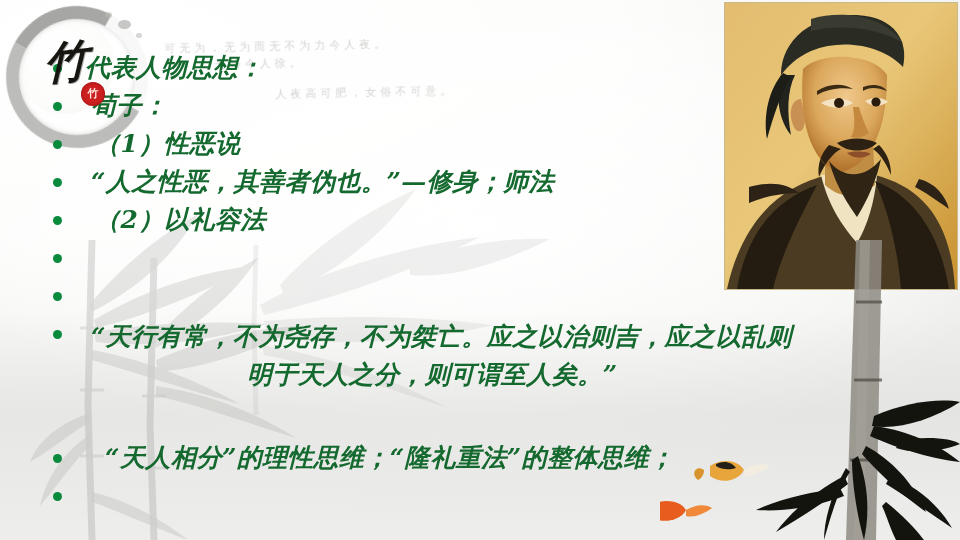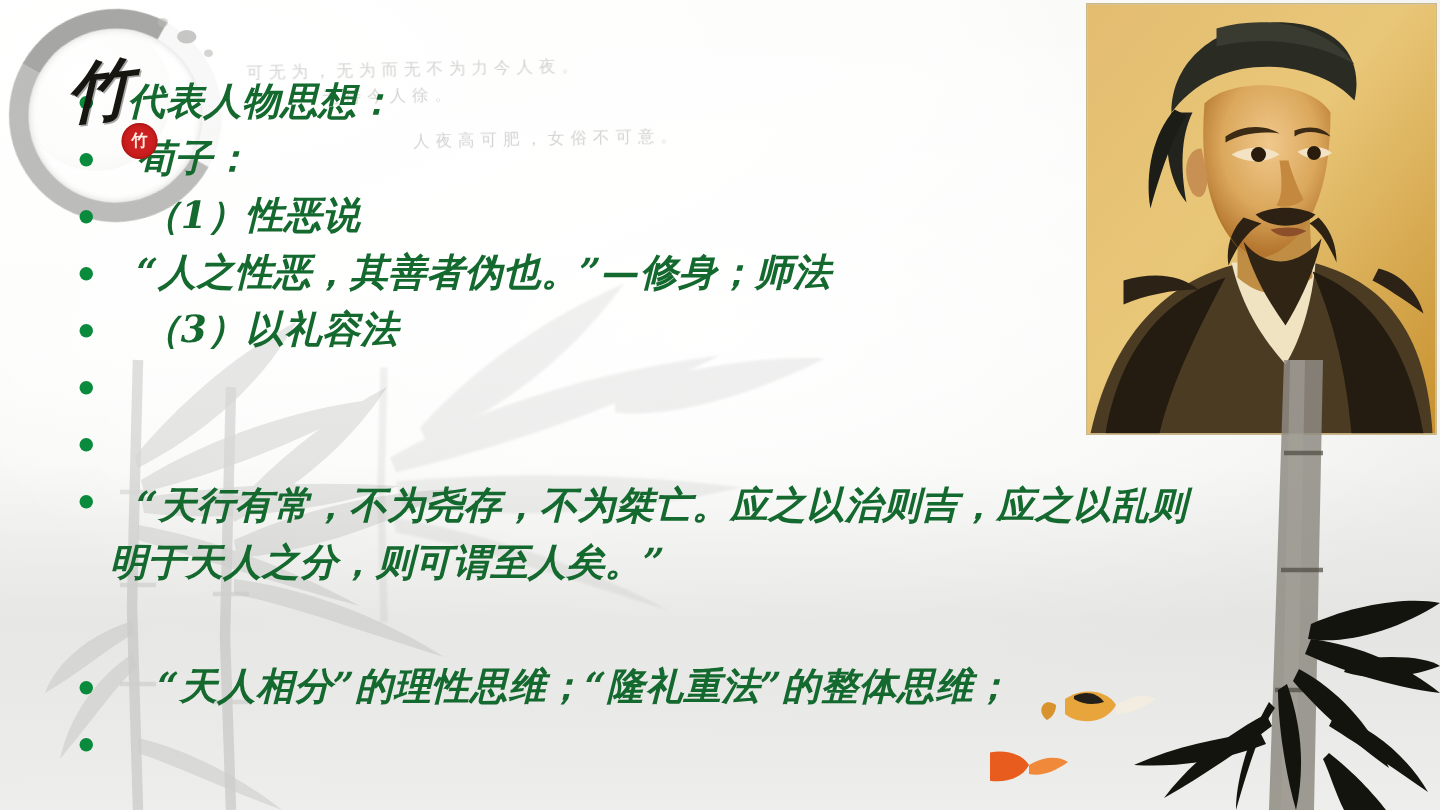--- a/index.html
+++ b/index.html
@@ -151,21 +151,21 @@
   .para {
     position: absolute;
     color: #14692f;
     font-size: 25px;
     line-height: 38px;
     letter-spacing: 0.4px;
     font-family: "DejaVu Serif", "Liberation Serif", serif;
     font-style: italic;
     font-weight: 600;
   }
-  .para span { display: block; white-space: nowrap; }
+  .para span { display: block; white-space: nowrap; text-align: center; }
 
   
   .brush-zhu {
     position: absolute;
     left: 44px; top: 40px;
     font-size: 44px;
     line-height: 44px;
     color: #17150f;
     font-family: "DejaVu Serif", "Liberation Serif", serif;
     font-weight: 700;
@@ -355,21 +355,21 @@
     <div class="bullet" style="top:102px"></div>
     <div class="line" style="top:90px;left:58px">荀子：</div>
 
     <div class="bullet" style="top:140px"></div>
     <div class="line" style="top:128px;left:62px">（1）性恶说</div>
 
     <div class="bullet" style="top:178px"></div>
     <div class="line" style="top:166px;left:58px">“人之性恶，其善者伪也。”—修身；师法</div>
 
     <div class="bullet" style="top:216px"></div>
-    <div class="line" style="top:204px;left:62px">（3）以礼容法</div>
+    <div class="line" style="top:204px;left:62px">（2）以礼容法</div>
 
     <div class="bullet" style="top:254px"></div>
 
     <div class="bullet" style="top:292px"></div>
 
     <div class="bullet" style="top:330px"></div>
     <div class="para" style="top:318px;left:58px">
       <span>“天行有常，不为尧存，不为桀亡。应之以治则吉，应之以乱则</span>
       <span style="margin-left:-18px">明于天人之分，则可谓至人矣。”</span>
     </div>

